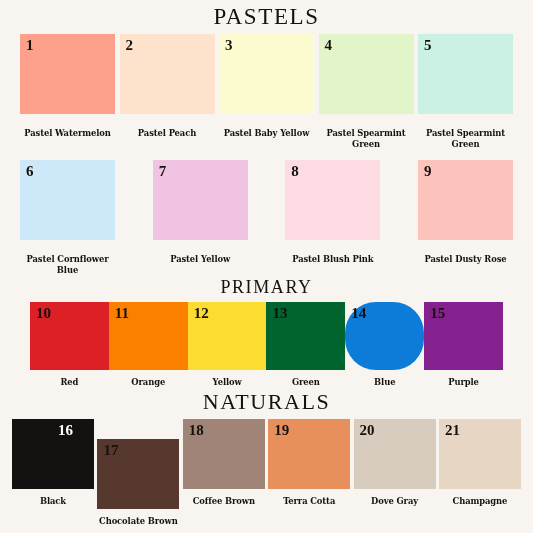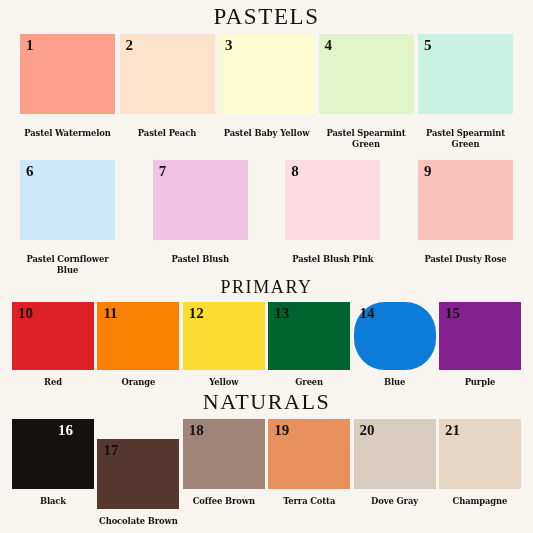--- a/index.html
+++ b/index.html
@@ -39,21 +39,21 @@
   .title-primary { font-size: 18px; padding-top: 2px; padding-bottom: 6px; }
   .title-naturals { font-size: 22px; padding-top: 2px; padding-bottom: 6px; }
 
   .swatch-row {
     display: flex;
     justify-content: space-between;
     align-items: flex-start;
     box-sizing: border-box;
   }
   .row-pastel { padding: 0 20px; }
-  .row-primary { padding: 0 12px; }
+  .row-primary { padding: 0 30px; }
   .row-natural { padding: 0 12px; }
 
   .swatch-cell {
     display: flex;
     flex-direction: column;
     align-items: center;
   }
   .row-pastel .swatch-cell { width: 95px; }
   .row-primary .swatch-cell { width: 82px; }
   .row-natural .swatch-cell { width: 82px; }
@@ -138,21 +138,21 @@
         <div class="swatch-cell">
           <div class="swatch-chip" style="background-color: rgb(205, 232, 248);">
             <span class="swatch-number">6</span>
           </div>
           <div class="swatch-label">Pastel Cornflower Blue</div>
         </div>
         <div class="swatch-cell">
           <div class="swatch-chip" style="background-color: rgb(240, 195, 226);">
             <span class="swatch-number">7</span>
           </div>
-          <div class="swatch-label">Pastel Blush</div>
+          <div class="swatch-label">Pastel Yellow</div>
         </div>
         <div class="swatch-cell">
           <div class="swatch-chip" style="background-color: rgb(252, 220, 226);">
             <span class="swatch-number">8</span>
           </div>
           <div class="swatch-label">Pastel Blush Pink</div>
         </div>
         <div class="swatch-cell">
           <div class="swatch-chip" style="background-color: rgb(251, 195, 188);">
             <span class="swatch-number">9</span>

